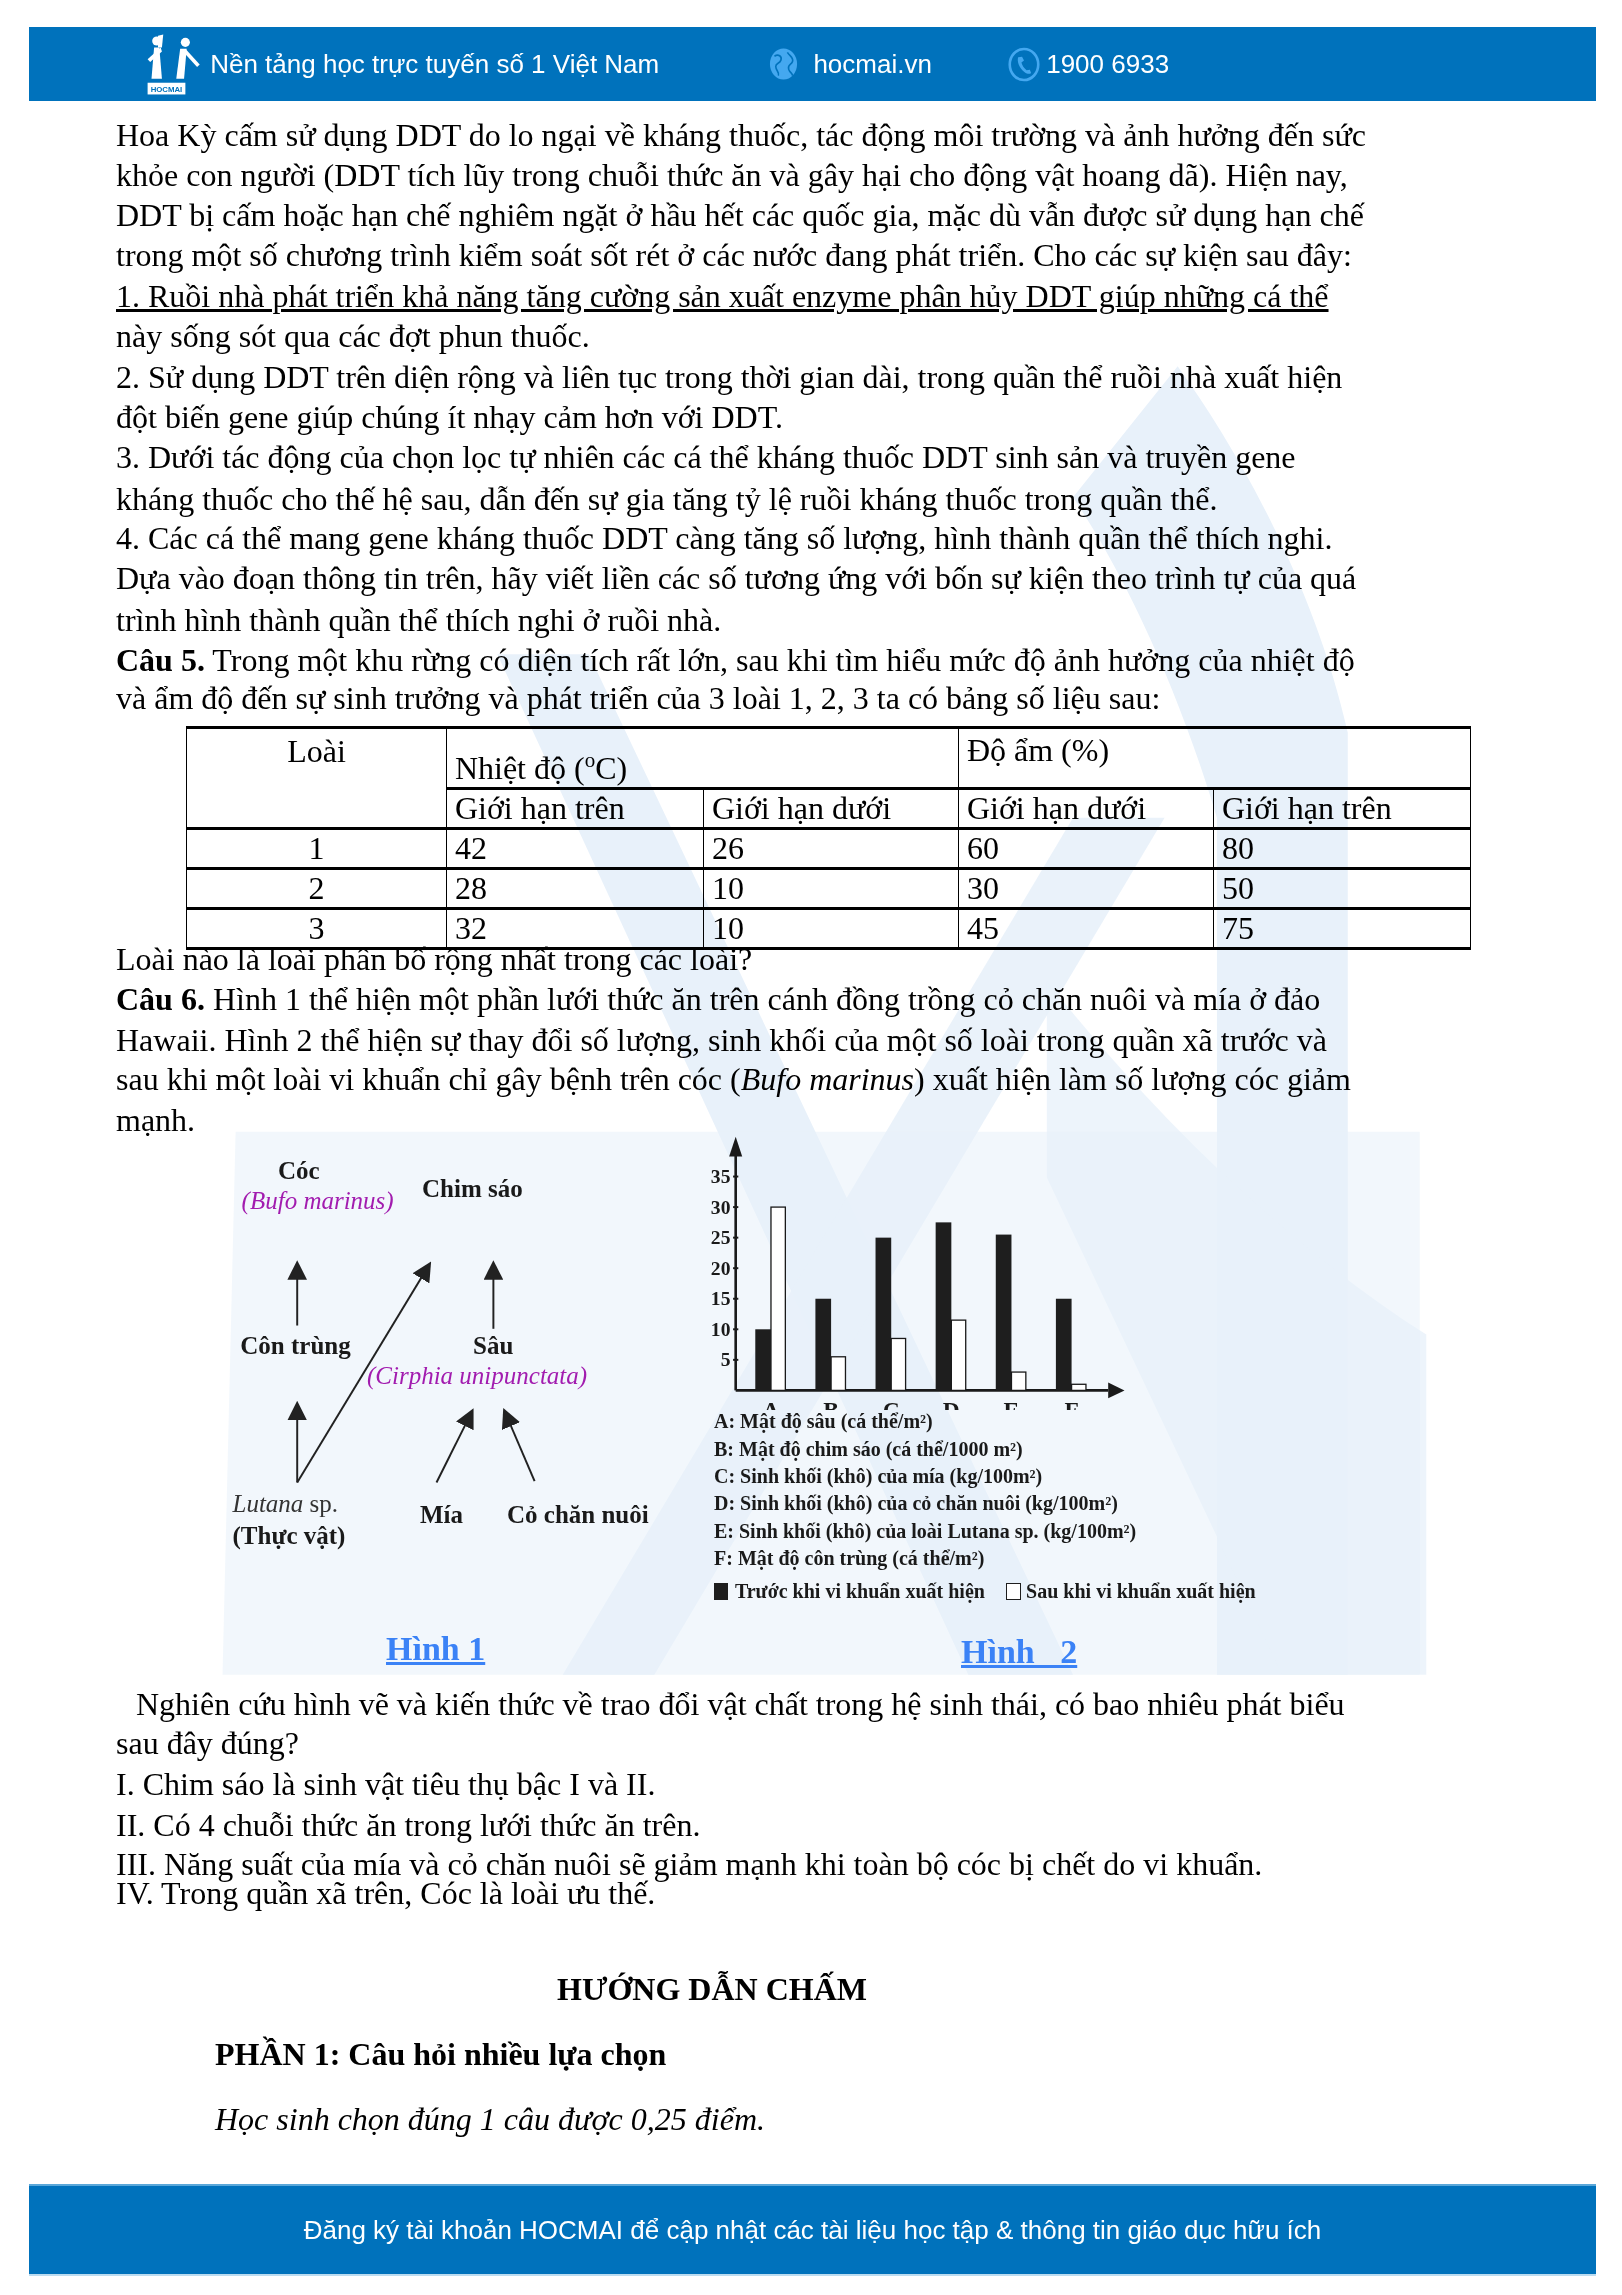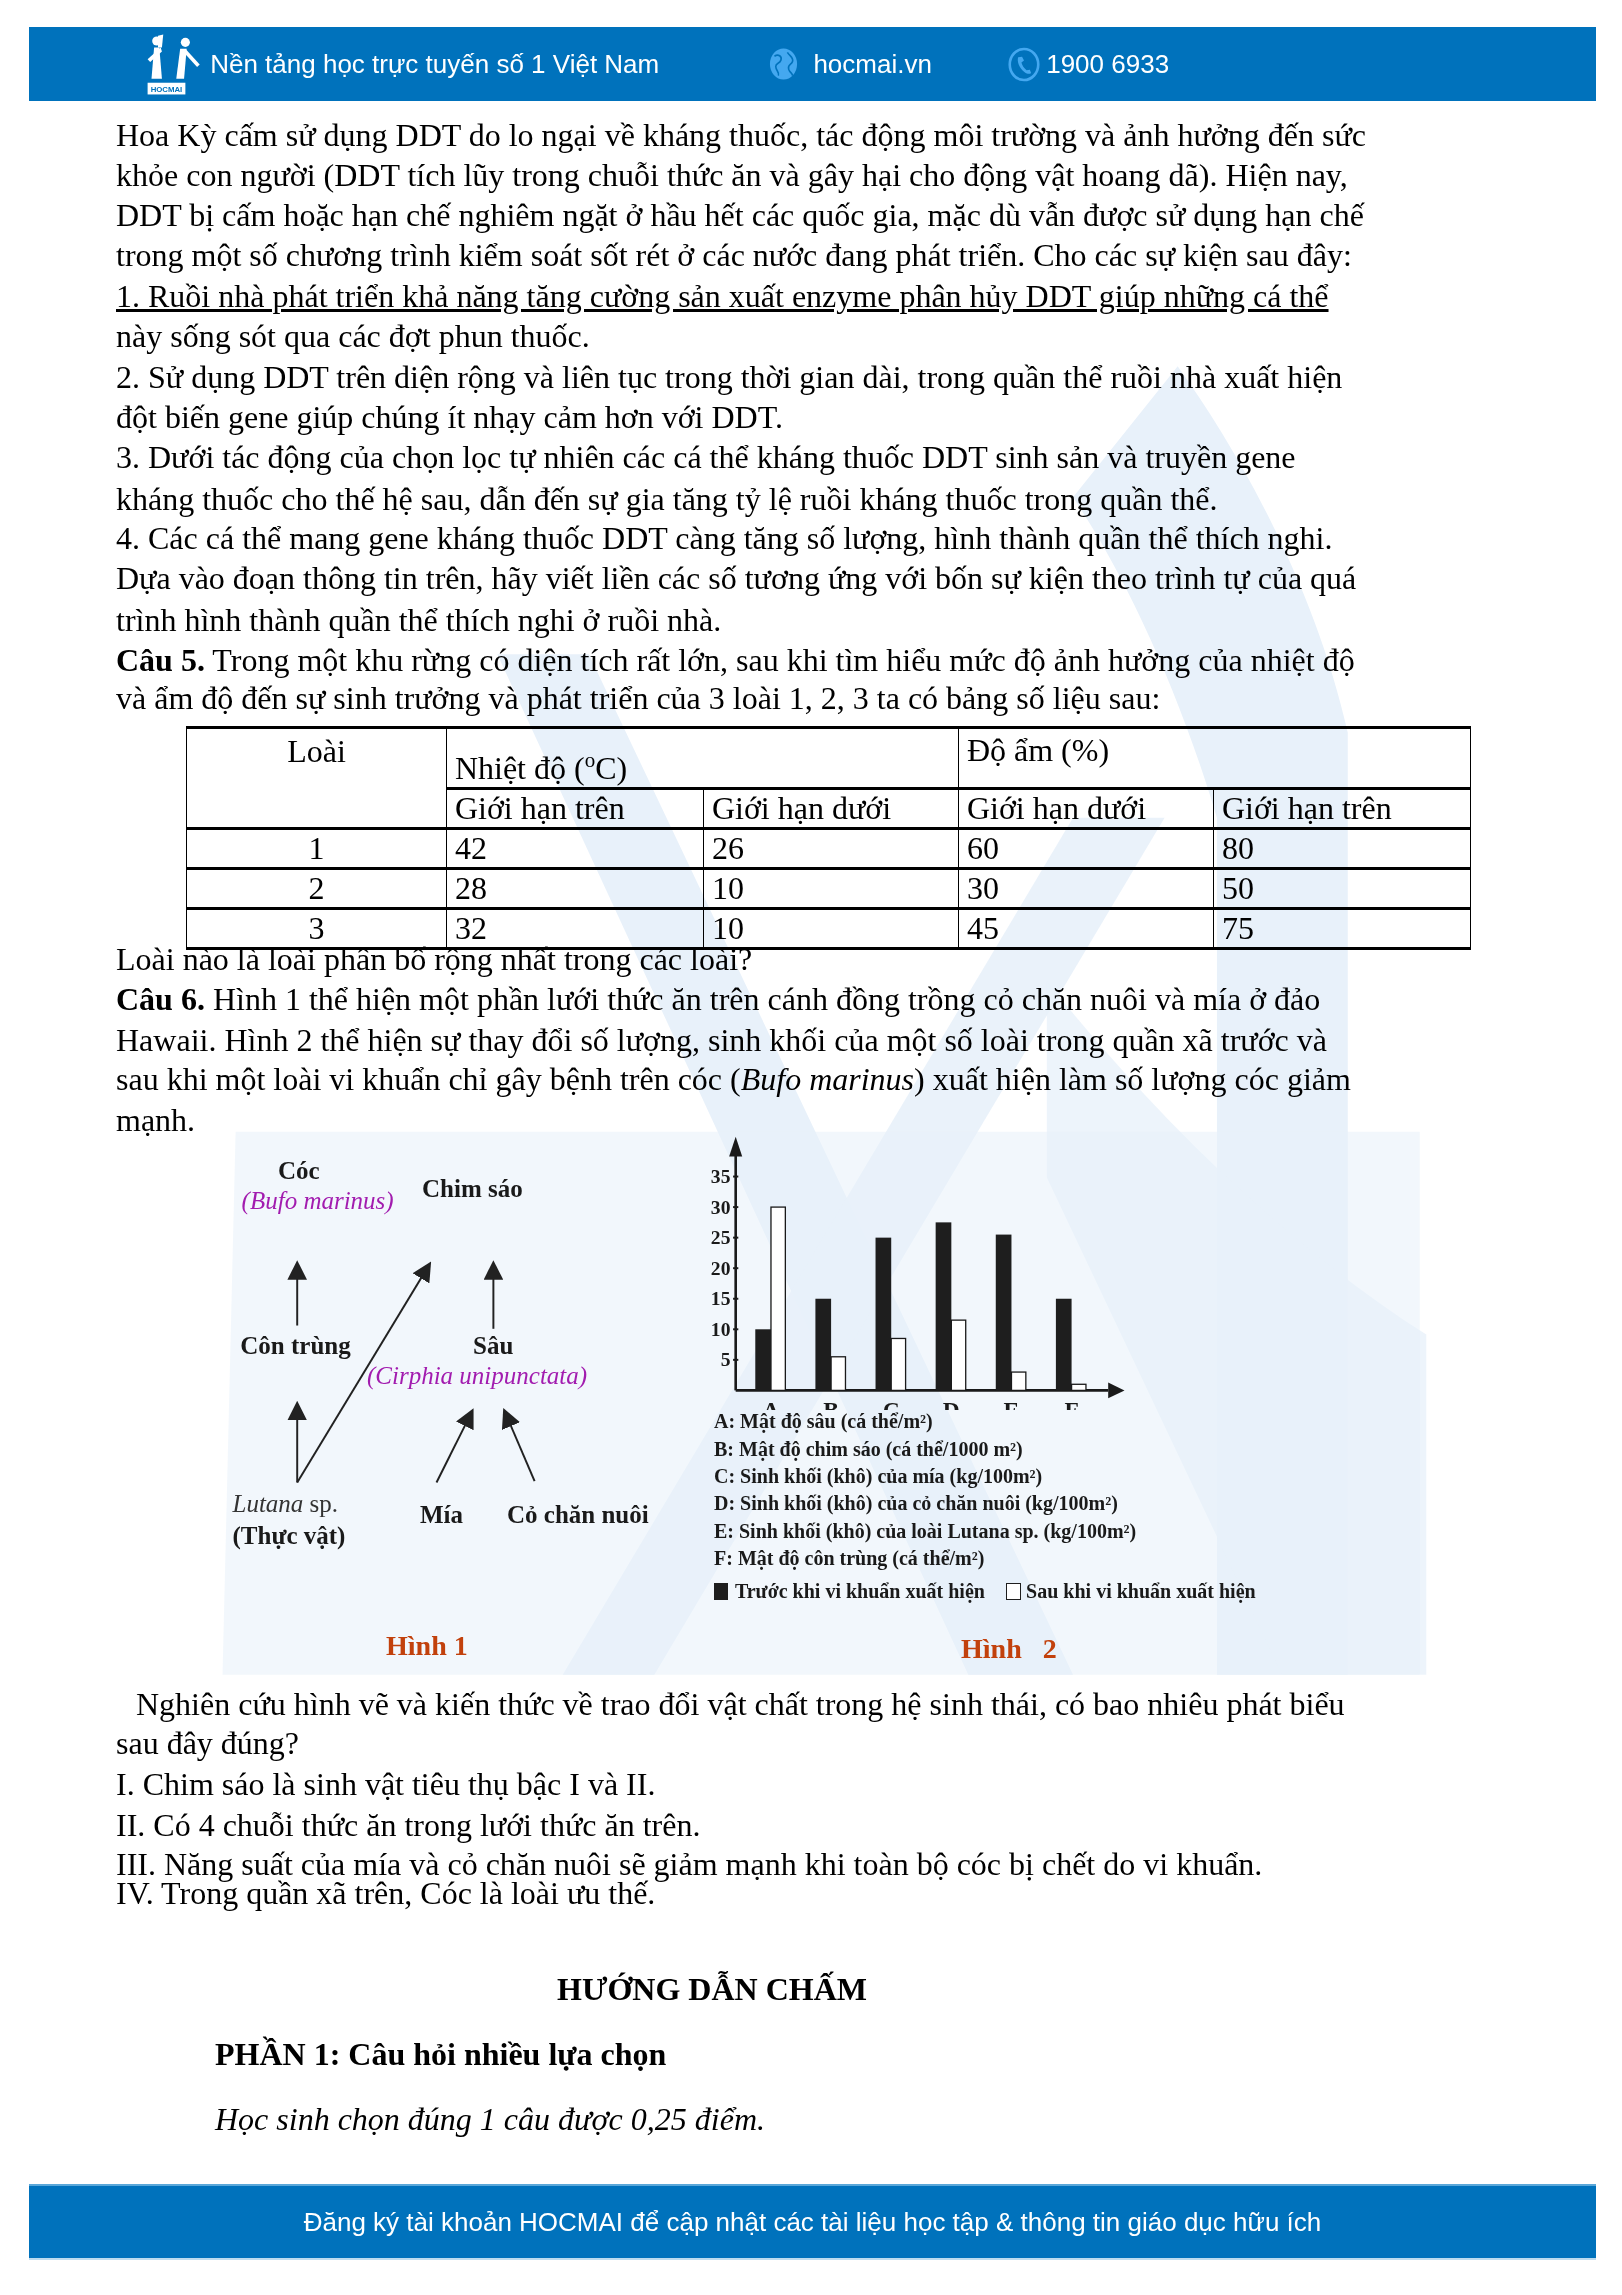--- a/index.html
+++ b/index.html
@@ -4,21 +4,21 @@
 <style>
   html, body { margin: 0; padding: 0; background: #ffffff; }
   body { width: 1622px; height: 2295px; position: relative; overflow: hidden;
          font-family: "Liberation Serif", serif; color: #000; }
   .abs { position: absolute; }
 
   
   .bar { position: absolute; left: 29px; width: 1567px; background: #0072bc; color: #fff;
          font-family: "Liberation Sans", sans-serif; }
   .header { top: 27px; height: 74px; }
-  .footer { top: 2184px; height: 76px; border-top: 2px solid #5aa7d9; border-bottom: 2px solid #bcdcf0; box-sizing: border-box; }
+  .footer { top: 2184px; height: 92px; border-top: 2px solid #5aa7d9; border-bottom: 2px solid #bcdcf0; box-sizing: border-box; }
   .hitem { position: absolute; top: 0; height: 74px; display: flex; align-items: center; font-size: 26px; white-space: nowrap; }
   .footer-text { position: absolute; left: 0; right: 0; top: 0; bottom: 0; display: flex; align-items: center; justify-content: center; font-size: 26px; }
 
   
   .wm { position: absolute; z-index: 0; }
   .wm-shape { fill: #e8f1fa; }
 
   
   .line { position: absolute; left: 116px; font-size: 32px; line-height: 39px; white-space: nowrap; z-index: 2; }
   .b { font-weight: bold; }
@@ -30,21 +30,21 @@
   table.data td { border: 1.3px solid #000; padding: 0 0 0 7.9px; vertical-align: middle; height: 37px; }
   table.data tr.thick-bottom td { border-bottom: 3.3px solid #000; }
   table.data tr.top-row td { border-top: 3.3px solid #000; height: 55px; }
   .center { text-align: center; padding-left: 0 !important; }
 
   
   .figure { position: absolute; left: 222px; top: 1129px; width: 1197px; height: 550px; z-index: 1; }
   .fw-label { position: absolute; font-family: "Liberation Serif", serif; font-weight: bold; font-size: 25px; white-space: nowrap; color: #1a1a1a; }
   .fw-sci { font-weight: normal; font-style: italic; color: #a21caf; }
   .legend-line { position: absolute; font-size: 20px; font-weight: bold; white-space: nowrap; color: #1a1a1a; }
-  .fig-caption { position: absolute; font-size: 28px; font-weight: bold; color: #c2410c; }
+  .fig-caption { position: absolute; font-size: 34px; font-weight: bold; color: #3b82f6; text-decoration: underline; }
   .tick-label { font-family: "Liberation Serif", serif; font-weight: bold; font-size: 30px; fill: #1a1a1a; }
   .cat-label { font-family: "Liberation Serif", serif; font-weight: bold; font-size: 36px; fill: #1a1a1a; }
 </style>
 </head>
 <body>
 
 <svg class="wm" style="left:0;top:0" width="1622" height="2295" viewBox="0 0 2479 3508">
 
   <path class="wm-shape" d="M760 1000 L900 1000 L1640 2560 L1480 2560 Z"></path>
   <path class="wm-shape" d="M1640 1250 L1780 1250 L1000 2560 L860 2560 Z" opacity="0.9"></path>

